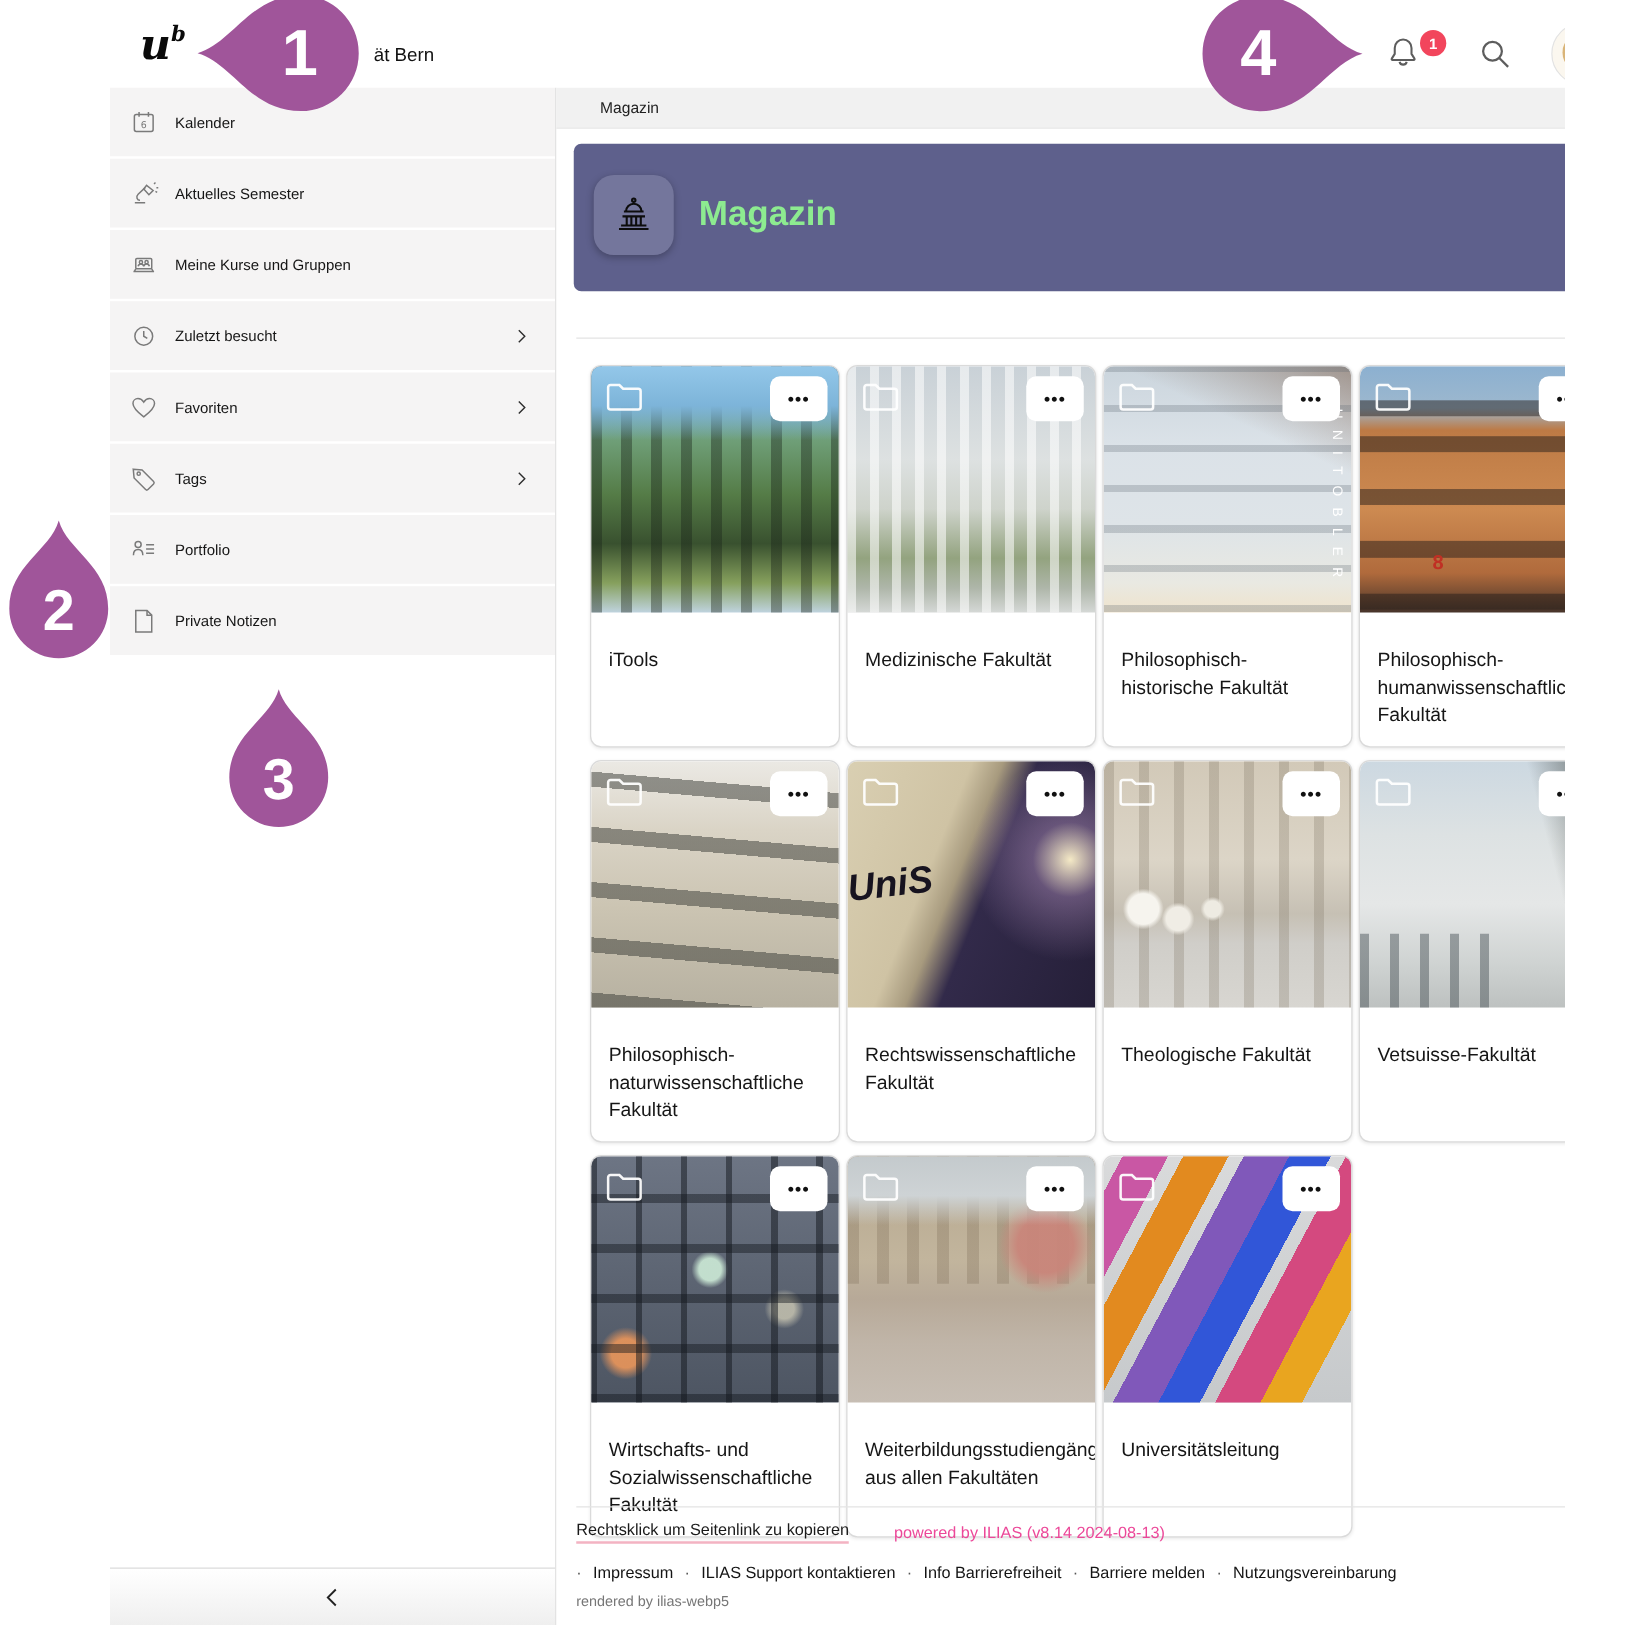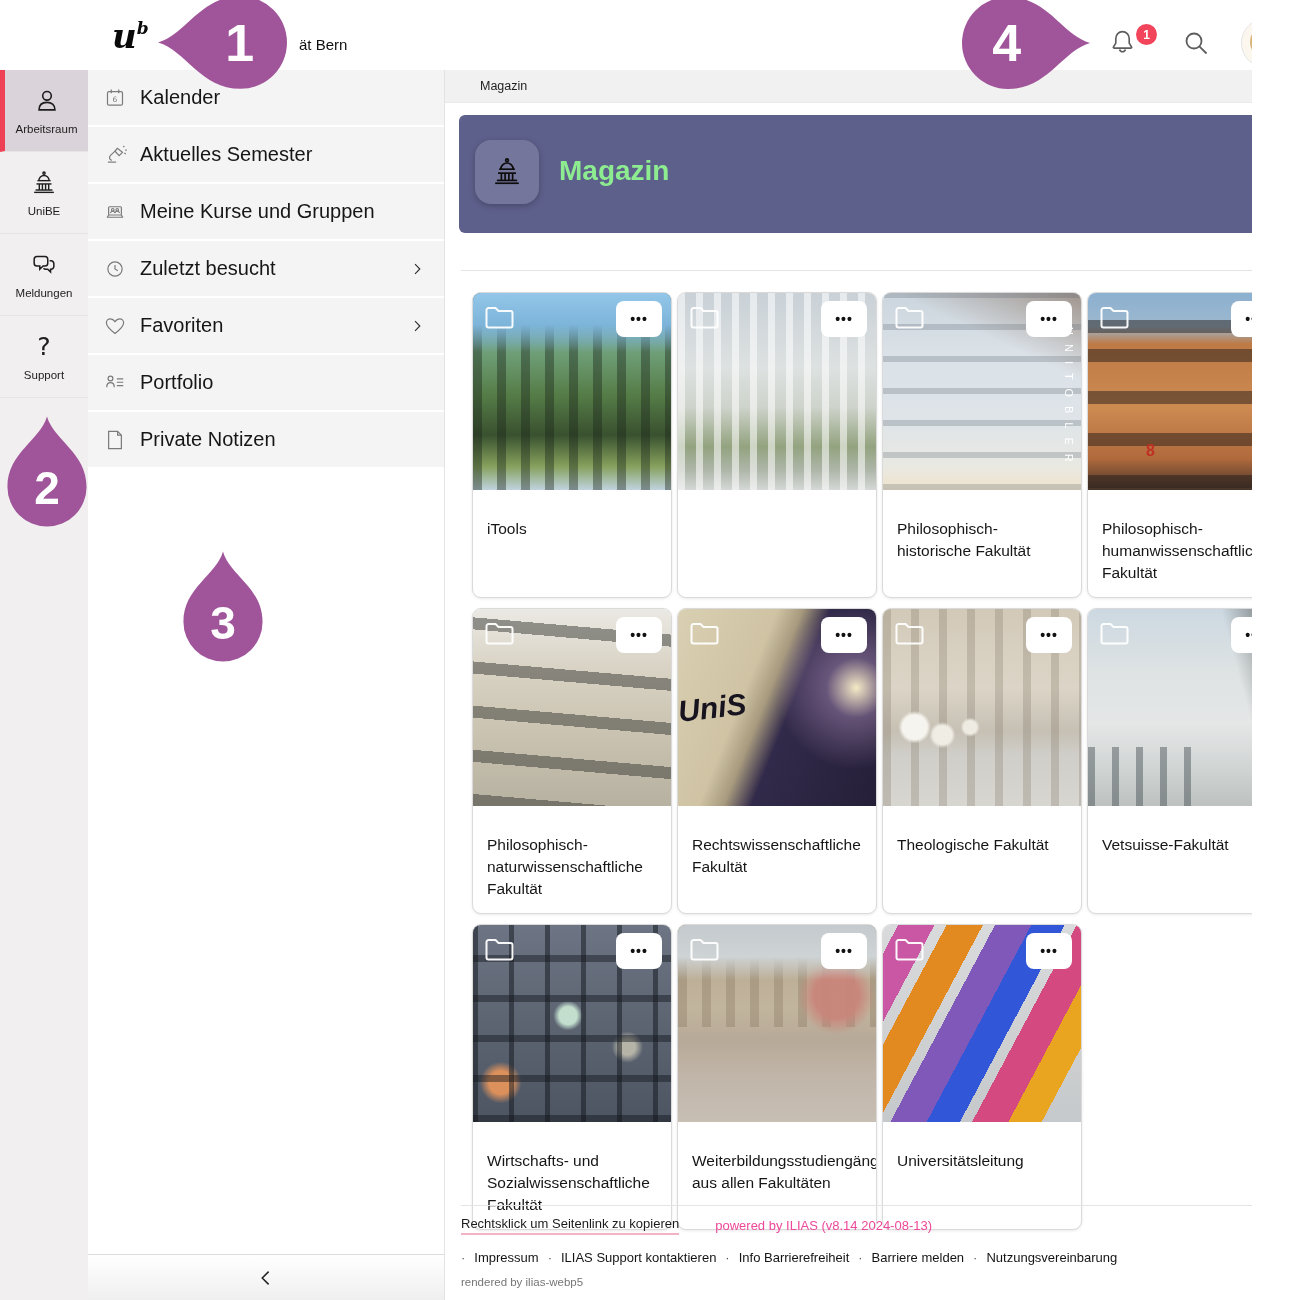--- a/index.html
+++ b/index.html
@@ -28,21 +28,21 @@
   .rail-item .ric{color:#1d1d1d;}
   .rail-item span{font-size:11.5px;}
   .rail-item.active{background:#dad3d9;border-left:5px solid #ee4156;}
 
   
   .panel{position:absolute;left:88px;top:70px;width:357px;height:1230px;background:#fff;border-right:1px solid #e3e3e3;
          box-sizing:border-box;z-index:2;}
   .menu-item{height:55px;margin-bottom:2px;background:#f5f4f4;display:flex;align-items:center;gap:13px;
              padding:0 18px 0 15px;cursor:pointer;}
   .menu-item .mic{color:#7a7a7a;flex:0 0 auto;}
-  .menu-item span{font-size:20px;color:#161616;}
+  .menu-item span{font-size:12px;color:#161616;}
   .menu-item .chev{margin-left:auto;color:#2c2c2c;display:none;}
   .menu-item:nth-child(4) .chev,.menu-item:nth-child(5) .chev,.menu-item:nth-child(6) .chev{display:block;}
   .panel-footer{position:absolute;left:0;bottom:0;width:100%;height:46px;border-top:1px solid #dcdcdc;
                 background:linear-gradient(#ffffff,#efefef);display:flex;align-items:center;justify-content:center;
                 color:#222;cursor:pointer;box-sizing:border-box;}
 
   
   .content{position:absolute;left:445px;top:70px;width:855px;height:1230px;background:#fff;}
   .breadcrumb{height:33px;background:#f1f1f1;border-bottom:1px solid #e9e9e9;display:flex;align-items:center;
               padding-left:35px;font-size:12.5px;color:#1f1f1f;box-sizing:border-box;}
@@ -218,46 +218,20 @@
         <circle cx="21" cy="19" r="1.1" fill="#3a2a1a"></circle>
         <circle cx="27" cy="19" r="1.1" fill="#3a2a1a"></circle>
         <circle cx="24" cy="22.6" r="1.3" fill="#6b4a2a"></circle>
         <rect x="18.5" y="27.2" width="11" height="2.6" rx="1.3" fill="#c03a30"></rect>
         <ellipse cx="19" cy="44" rx="3.4" ry="2.2" fill="#eacd9c"></ellipse>
         <ellipse cx="29" cy="44" rx="3.4" ry="2.2" fill="#eacd9c"></ellipse>
       </svg>
     </div>
   </div>
 
-  <div class="rail">
-    <div class="rail-item active">
-      <svg class="ric" width="30" height="30">
-          <use href="#sym-person"></use>
-        </svg>
-      <span>Arbeitsraum</span>
-    </div>
-    <div class="rail-item">
-      <svg class="ric" width="30" height="30">
-          <use href="#sym-capitol"></use>
-        </svg>
-      <span>UniBE</span>
-    </div>
-    <div class="rail-item">
-      <svg class="ric" width="30" height="30">
-          <use href="#sym-chat"></use>
-        </svg>
-      <span>Meldungen</span>
-    </div>
-    <div class="rail-item">
-      <svg class="ric" width="30" height="30">
-          <use href="#sym-question"></use>
-        </svg>
-      <span>Support</span>
-    </div>
-  </div>
 
   <div class="panel">
     <div class="menu-item">
       <svg class="mic" width="24" height="24">
           <use href="#sym-calendar"></use>
         </svg>
       <span>Kalender</span>
 
     </div>
     <div class="menu-item">
@@ -281,20 +255,29 @@
       <span>Zuletzt besucht</span>
       <svg class="chev" width="18" height="18">
           <use href="#sym-chev-r"></use>
         </svg>
     </div>
     <div class="menu-item">
       <svg class="mic" width="24" height="24">
           <use href="#sym-heart"></use>
         </svg>
       <span>Favoriten</span>
+      <svg class="chev" width="18" height="18">
+          <use href="#sym-chev-r"></use>
+        </svg>
+    </div>
+    <div class="menu-item">
+      <svg class="mic" width="24" height="24">
+          <use href="#sym-tag"></use>
+        </svg>
+      <span>Tags</span>
       <svg class="chev" width="18" height="18">
           <use href="#sym-chev-r"></use>
         </svg>
     </div>
     <div class="menu-item">
       <svg class="mic" width="24" height="24">
           <use href="#sym-portfolio"></use>
         </svg>
       <span>Portfolio</span>
 
@@ -347,20 +330,21 @@
       <div class="card">
         <div class="card-img" style="background:repeating-linear-gradient(90deg,rgba(255,255,255,.55) 0 7px,rgba(0,0,0,0) 7px 18px),linear-gradient(180deg,#c9d1d7 0%,#dde1e1 38%,#ced3cb 58%,#93a37f 78%,#aeb6a9 90%,#d5d8d6 100%)">
           <svg class="folder-ic" width="34" height="30">
               <use href="#sym-folder"></use>
             </svg>
           <button class="dots">
               <span>•••</span>
             </button>
           <span class="img-overlay"></span>
         </div>
+        <div class="card-title">Medizinische Fakultät</div>
       </div>
 
       <div class="card">
         <div class="card-img" style="background:repeating-linear-gradient(0deg,rgba(95,105,115,.28) 0 6px,rgba(0,0,0,0) 6px 32px),linear-gradient(205deg,rgba(125,95,75,.55) 0%,rgba(125,95,75,0) 30%),linear-gradient(180deg,#cbd5dd 0%,#dbe2e8 32%,#dee4e8 65%,#e9e9e2 88%,#efe3cc 100%)">
           <svg class="folder-ic" width="34" height="30">
               <use href="#sym-folder"></use>
             </svg>
           <button class="dots">
               <span>•••</span>
             </button>

